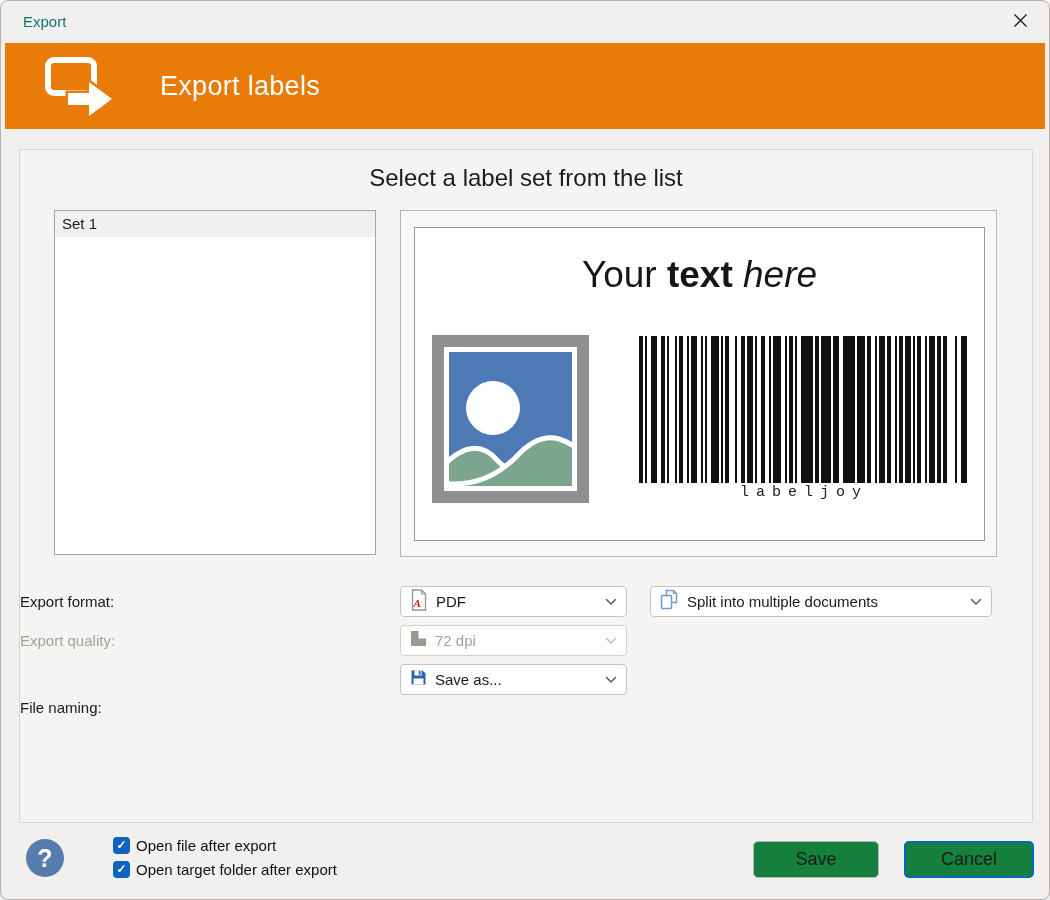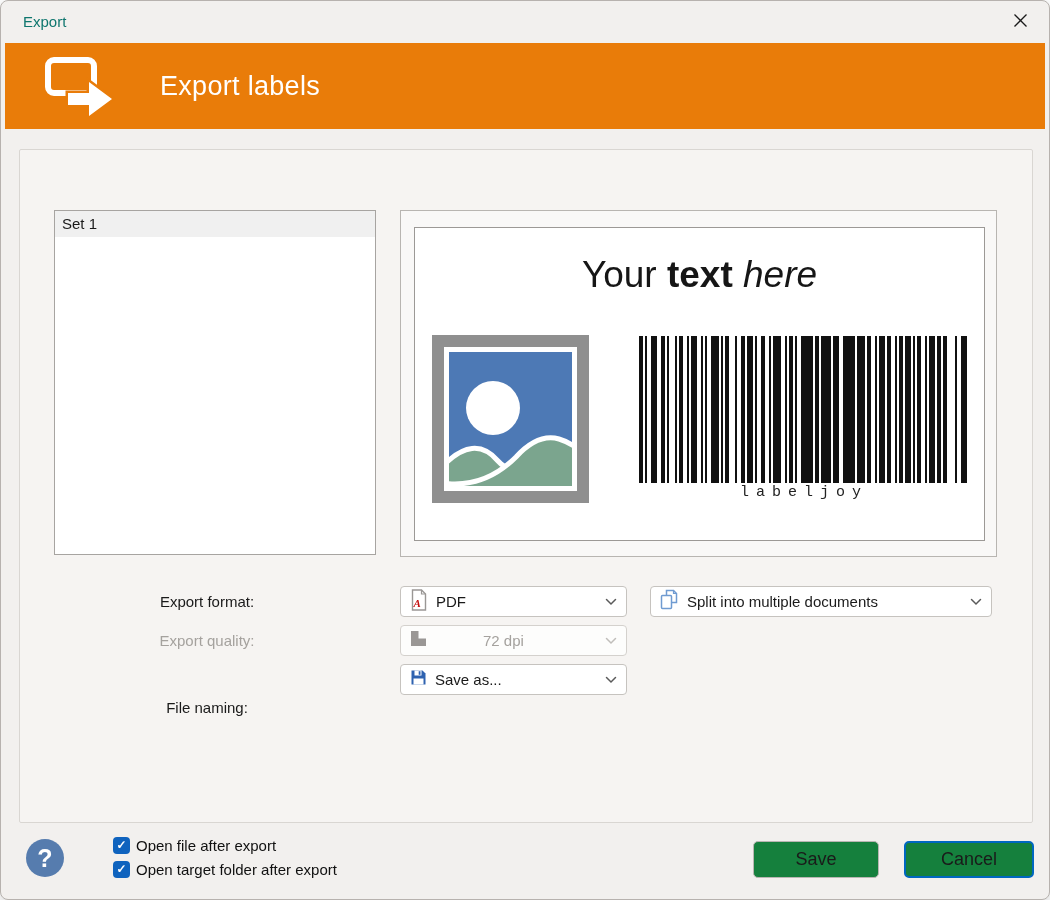--- a/index.html
+++ b/index.html
@@ -39,27 +39,27 @@
   .t-bold{ font-weight:bold; }
   .t-italic{ font-style:italic; }
   .image-ph{ position:absolute; left:17px; top:107px; }
   .barcode{ position:absolute; left:224px; top:108px; width:330px; }
   .bars{ display:flex; height:147px; }
   .bc-bar{ background:#111; height:100%; }
   .bc-space{ background:transparent; height:100%; }
   .bc-text{ text-align:center; font-family:Liberation Mono, monospace; font-size:15px; letter-spacing:7px; color:#222; margin-top:1px; }
 
   
-  .fieldlabel{ position:absolute; left:0; width:374px; text-align:center; font-size:15px; color:#1a1a1a; }
+  .fieldlabel{ position:absolute; left:0; width:374px; text-align:left; font-size:15px; color:#1a1a1a; }
   .fieldlabel.disabled{ color:#a5a29e; }
   .dropdown{ position:absolute; height:31px; background:#fff; border:1px solid #c6c3bf; border-radius:4px;
     display:flex; align-items:center; padding:0 9px; cursor:pointer; }
   .dropdown .dd-text{ font-size:15px; color:#1a1a1a; margin-left:8px; flex:1; white-space:nowrap; overflow:hidden; }
   .dropdown .dd-chevron{ margin-left:6px; display:flex; }
-  .dropdown.disabled{ border-color:#d4d1cd; background:#fdfdfc; cursor:default;gap:48px; }
+  .dropdown.disabled{ border-color:#d4d1cd; background:#fdfdfc; cursor:default; }
   .dropdown.disabled .dd-text{ color:#a5a29e; }
 
   .dd-format{ left:380px; top:436px; width:227px; }
   .dd-split{ left:630px; top:436px; width:342px; }
   .dd-quality{ left:380px; top:475px; width:227px; }
   .dd-naming{ left:380px; top:514px; width:227px; }
   .lbl-format{ top:443px; }
   .lbl-quality{ top:482px; }
   .lbl-naming{ top:549px; }
 
@@ -99,20 +99,21 @@
     <span class="banner-icon">
       <svg width="88" height="66" viewBox="0 0 88 66">
         <rect x="9" y="7" width="46" height="33" rx="6" fill="none" stroke="#ffffff" stroke-width="6"></rect>
         <path d="M29,40 L50,40 L50,29 L73,46 L50,63 L50,52 L29,52 Z" fill="#ffffff" stroke="#e97c09" stroke-width="5" paint-order="stroke"></path>
       </svg>
     </span>
     <span class="banner-title">Export labels</span>
   </div>
 
   <div class="panel">
+    <div class="heading">Select a label set from the list</div>
 
     <div class="listbox">
       <div class="list-item selected">Set 1</div>
     </div>
 
     <div class="preview">
       <div class="label-card">
         <div class="label-text">
           <span class="t-reg">Your </span><span class="t-bold">text</span><span class="t-italic"> here</span>
         </div>

